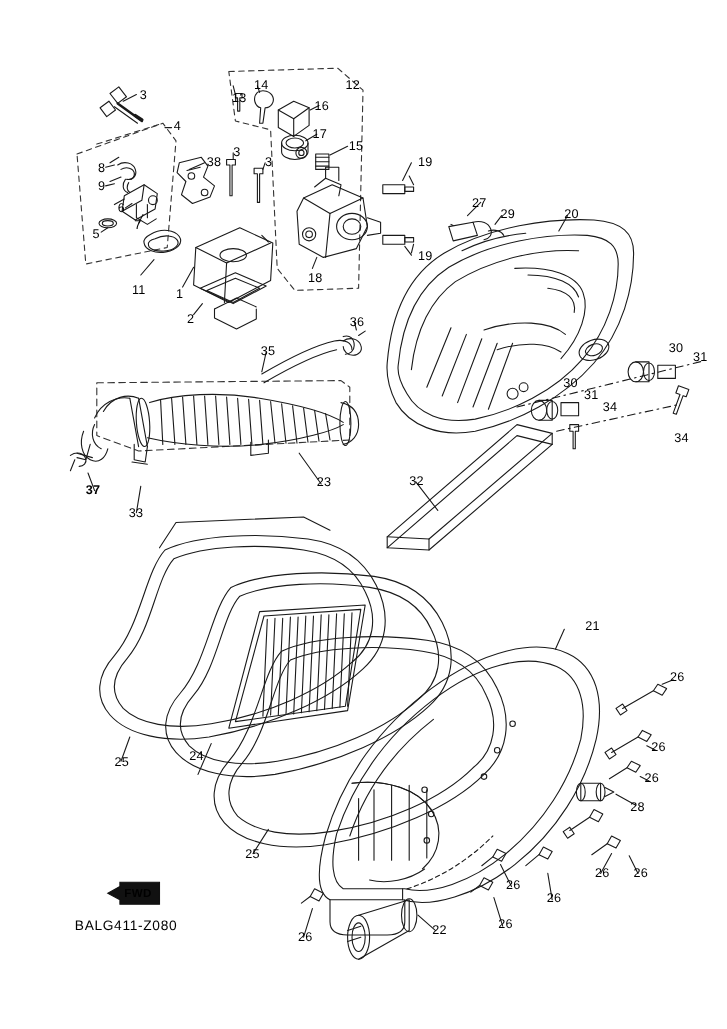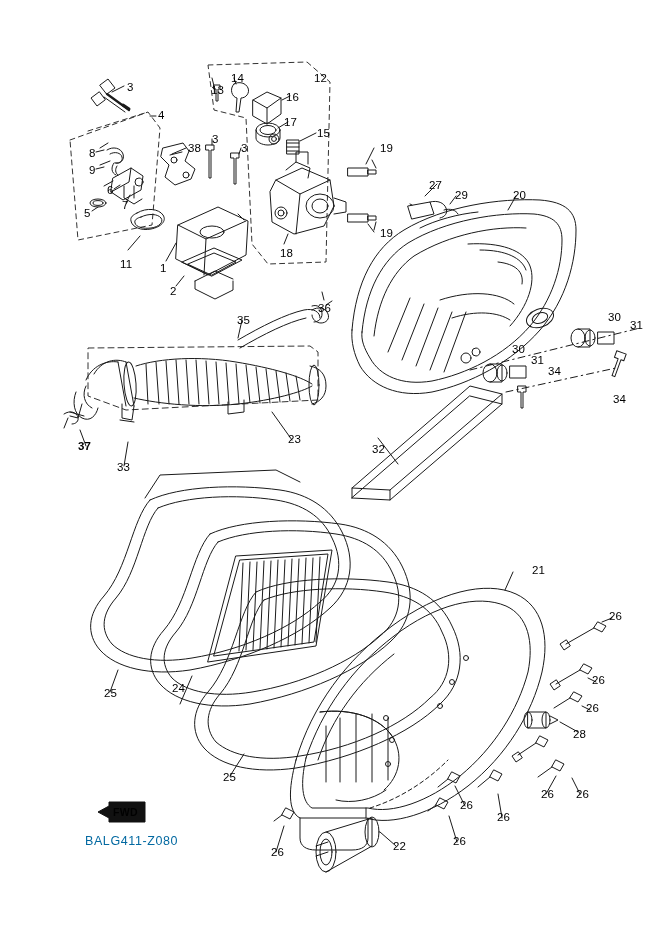--- a/index.html
+++ b/index.html
@@ -26,26 +26,26 @@
     position: absolute;
     font-family: "Liberation Sans", sans-serif;
     font-size: 11.5px;
     color: #000000;
     line-height: 1;
     white-space: nowrap;
     letter-spacing: 0.2px;
   }
   #part-code {
     position: absolute;
-    left: 85px;
+    left: 68px;
     top: 834px;
     font-family: "Liberation Sans", sans-serif;
     font-size: 12.5px;
     letter-spacing: 0.6px;
-    color: #0369a1;
+    color: #000000;
     white-space: nowrap;
   }
   #fwd-badge {
     position: absolute;
     left: 95px;
     top: 800px;
     width: 52px;
     height: 24px;
   }
   #fwd-badge .fwd-label {
@@ -470,30 +470,30 @@
       <div class="callout" style="left: 84px; top: 208px;">5</div>
       <div class="callout" style="left: 122px; top: 200px;">7</div>
       <div class="callout" style="left: 429px; top: 180px;">27</div>
       <div class="callout" style="left: 455px; top: 190px;">29</div>
       <div class="callout" style="left: 513px; top: 190px;">20</div>
       <div class="callout" style="left: 380px; top: 228px;">19</div>
       <div class="callout" style="left: 120px; top: 248px; margin-top: 11px;">11</div>
       <div class="callout" style="left: 280px; top: 248px;">18</div>
       <div class="callout" style="left: 160px; top: 263px;">1</div>
       <div class="callout" style="left: 170px; top: 286px;">2</div>
-      <div class="callout" style="left: 318px; top: 303px;">36</div>
+      <div class="callout" style="left: 318px; top: 288px;">36</div>
       <div class="callout" style="left: 608px; top: 312px;">30</div>
       <div class="callout" style="left: 630px; top: 320px;">31</div>
       <div class="callout" style="left: 237px; top: 315px;">35</div>
       <div class="callout" style="left: 512px; top: 344px;">30</div>
       <div class="callout" style="left: 531px; top: 355px;">31</div>
       <div class="callout" style="left: 548px; top: 366px;">34</div>
       <div class="callout" style="left: 613px; top: 394px;">34</div>
       <div class="callout" style="left: 288px; top: 434px;">23</div>
-      <div class="callout" style="left: 372px; top: 433px; margin-top: 11px;">32</div>
+      <div class="callout" style="left: 372px; top: 433px;">32</div>
       <div class="callout" style="left: 117px; top: 462px;">33</div>
       <div class="callout" style="left: 78px; top: 441px; font-weight: bold;">37</div>
       <div class="callout" style="left: 508px; top: 565px; margin-left: 24px;">21</div>
       <div class="callout" style="left: 609px; top: 611px;">26</div>
       <div class="callout" style="left: 592px; top: 675px;">26</div>
       <div class="callout" style="left: 586px; top: 703px;">26</div>
       <div class="callout" style="left: 573px; top: 729px;">28</div>
       <div class="callout" style="left: 104px; top: 688px;">25</div>
       <div class="callout" style="left: 172px; top: 683px;">24</div>
       <div class="callout" style="left: 223px; top: 772px;">25</div>

